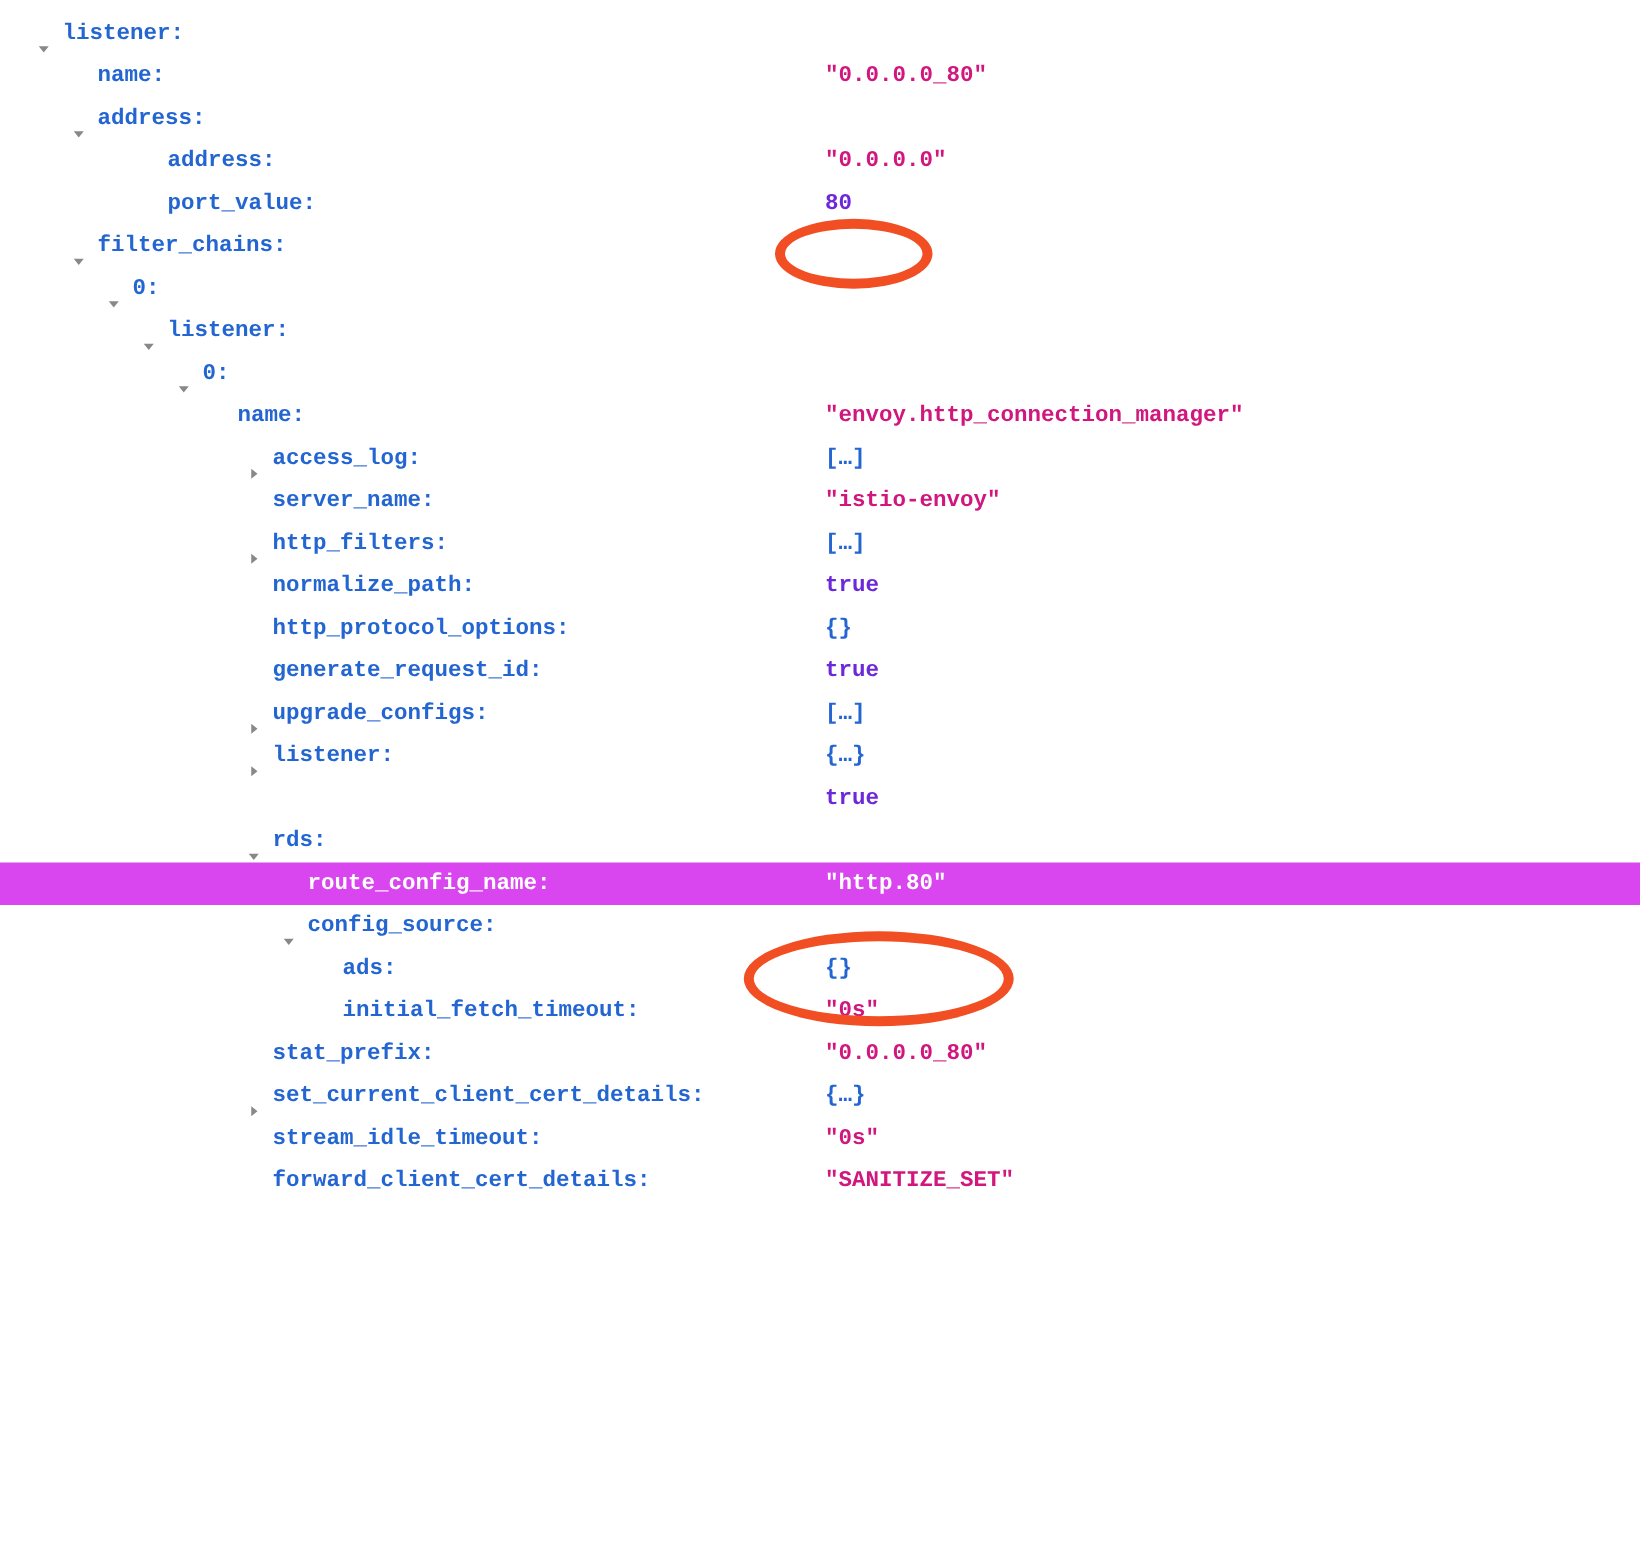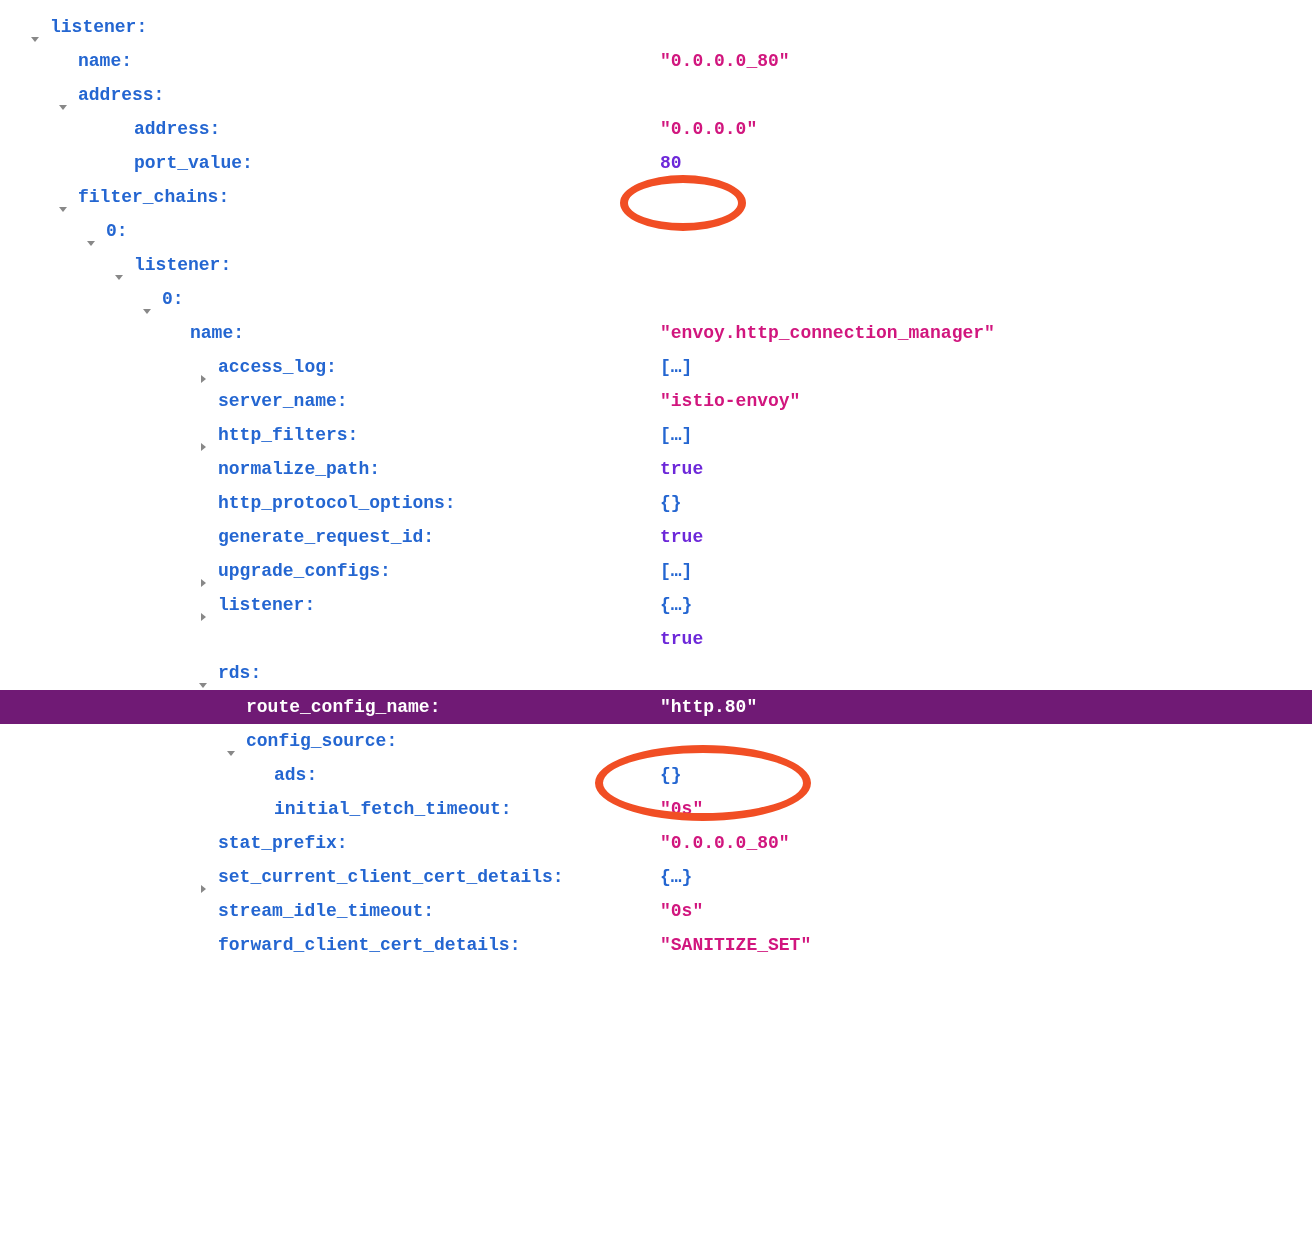--- a/index.html
+++ b/index.html
@@ -14,21 +14,21 @@
   }
   .row { display: flex; align-items: flex-end; height: 34px; }
   .toggle { width:14px; display:inline-block; text-align:center; color:#888; margin-right:6px; cursor:pointer; user-select:none;}
   .toggle svg { display:block; }
   .key { color:#2466d1; font-weight:600;}
   .val-string { color:#d1167e; font-weight:600;}
   .val-num, .val-bool { color:#6d28d9; font-weight:600;}
   .val-brace { color:#2466d1; font-weight:600;}
   .indent { display:inline-block; }
   .valuecol { position:absolute; left:630px; }
-  .row.selected { background:#701a75; color:#fff; margin-left:-30px; padding-left:30px;}
+  .row.selected { background:#d946ef; color:#fff; margin-left:-30px; padding-left:30px;}
   .row.selected .key, .row.selected .val-string, .row.selected .valuecol { color:#fff;}
   .circle {
     position:absolute;
     border:8px solid #f14e24;
     border-radius:50%;
     pointer-events:none;
     z-index:5;
   }
   #container { position:relative; }
 </style>

